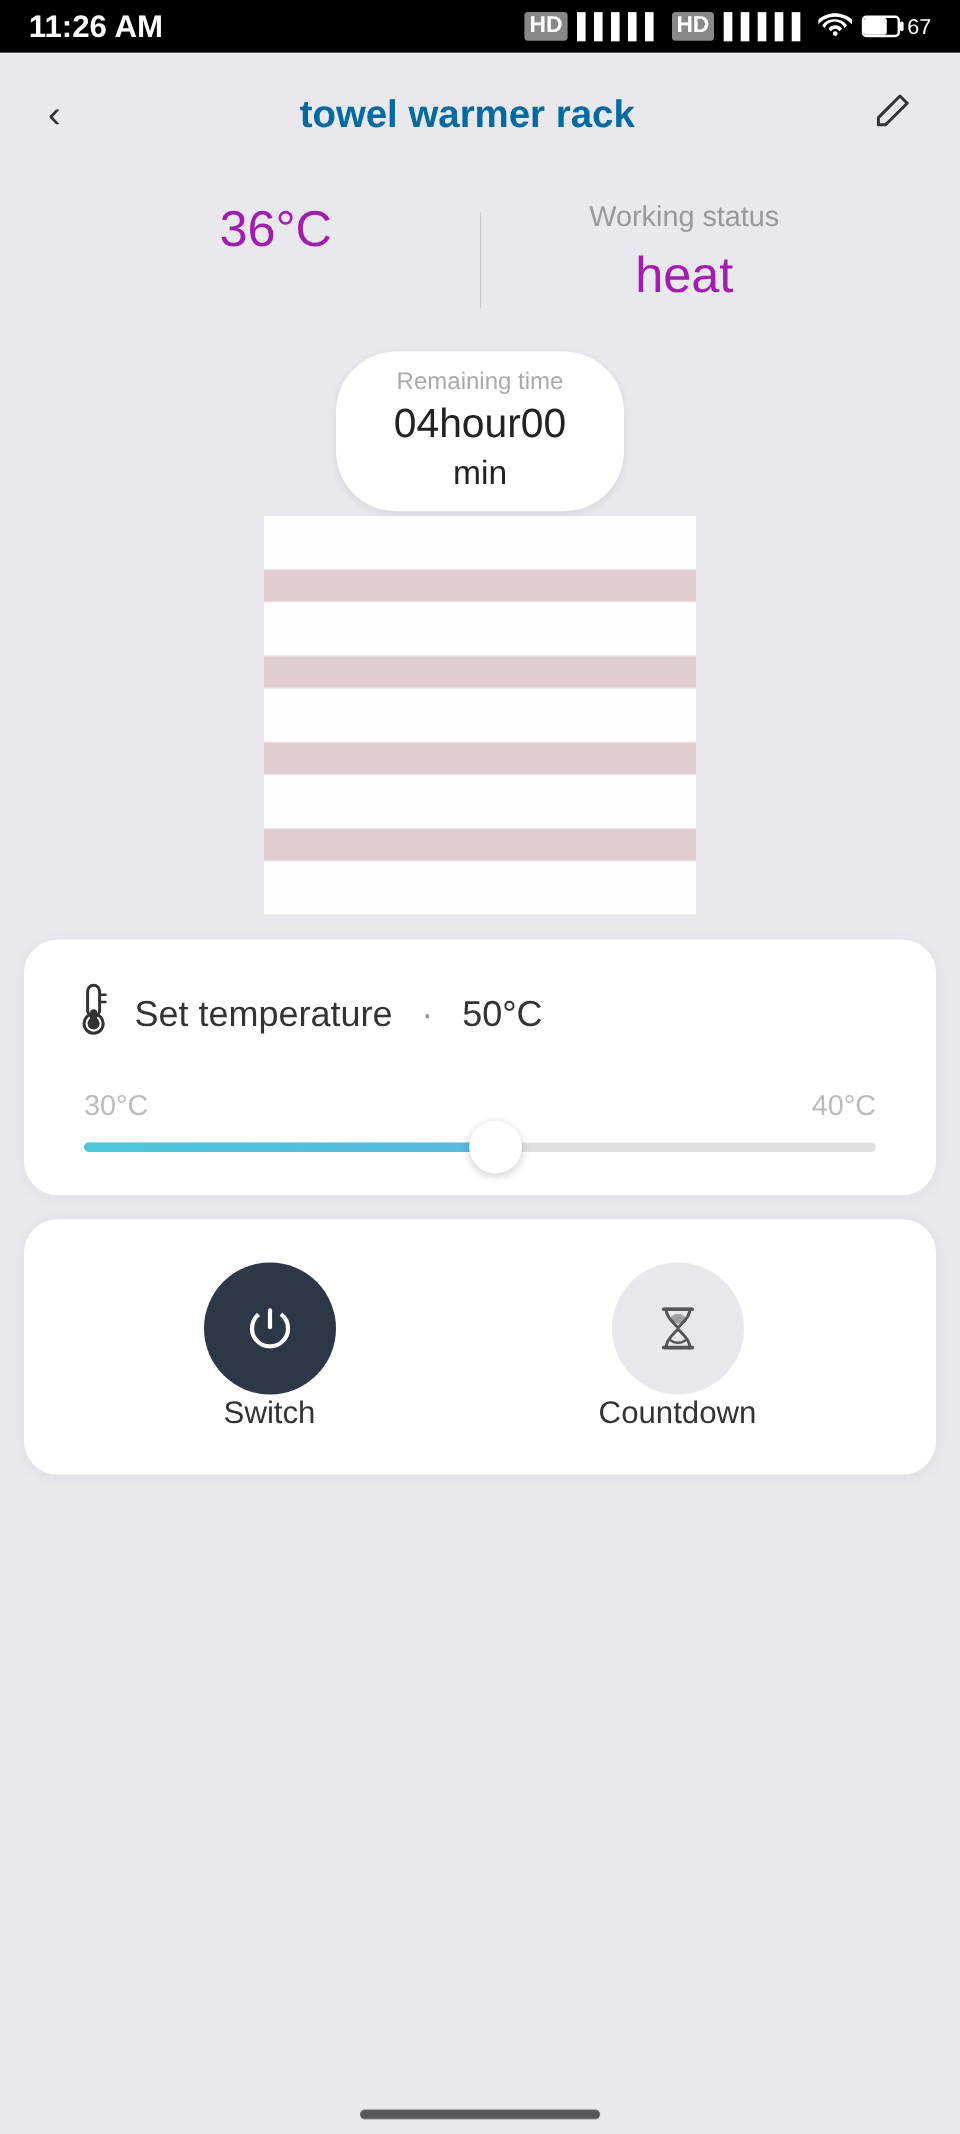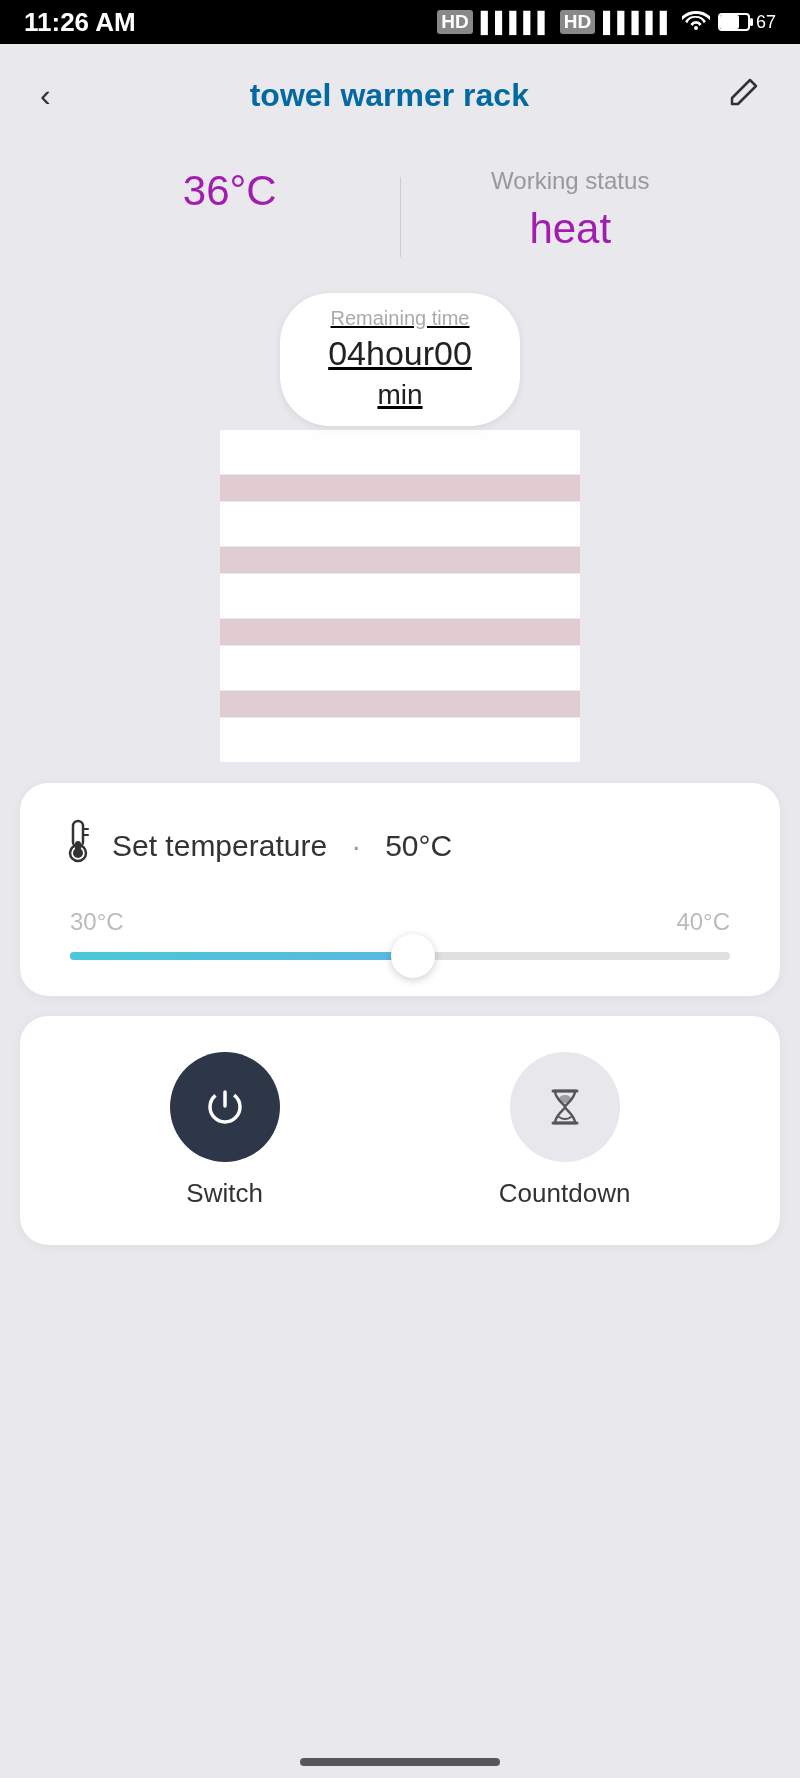--- a/index.html
+++ b/index.html
@@ -113,21 +113,20 @@
     }
 
     
     .remaining-time-wrapper {
       display: flex;
       justify-content: center;
       margin-top: 16px;
       padding: 0 56px;
       position: relative;
       z-index: 5;
-      text-decoration: underline;
     }
 
     .remaining-time-pill {
       background: white;
       border-radius: 50px;
       padding: 14px 48px;
       text-align: center;
       box-shadow: 0 2px 8px rgba(0,0,0,0.08);
     }
 
@@ -236,21 +235,21 @@
       box-shadow: 0 2px 12px rgba(0,0,0,0.05);
       display: flex;
       justify-content: space-around;
       align-items: center;
     }
 
     .control-item {
       display: flex;
       flex-direction: column;
       align-items: center;
-      gap: 16px;
+      gap: 0;
       cursor: pointer;
     }
 
     .control-btn-dark {
       width: 110px;
       height: 110px;
       background: #2d3748;
       border-radius: 50%;
       display: flex;
       align-items: center;

